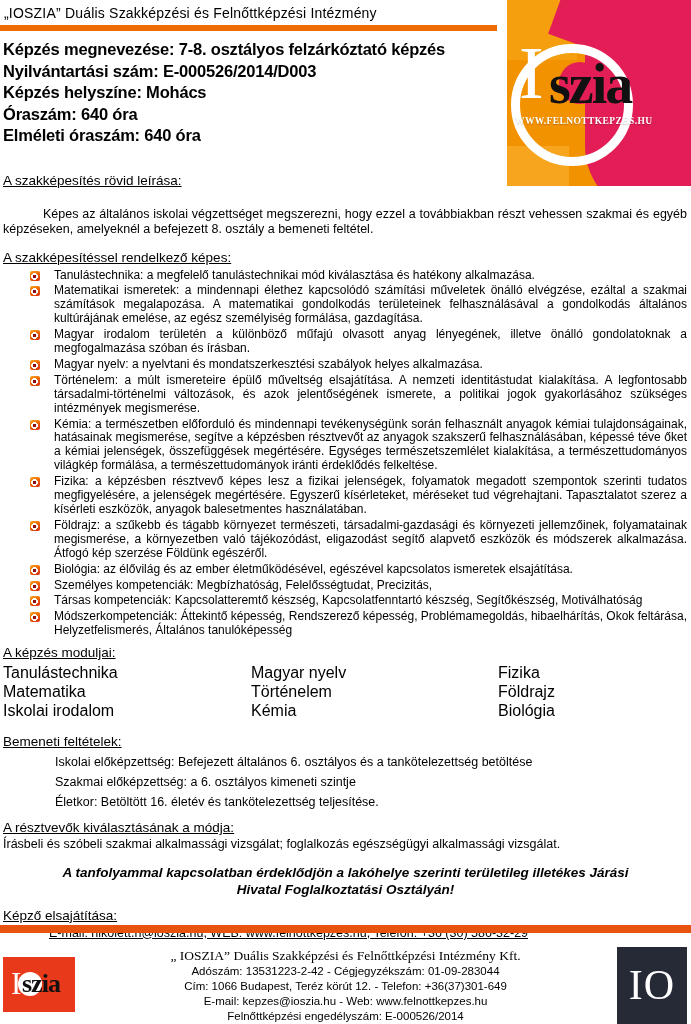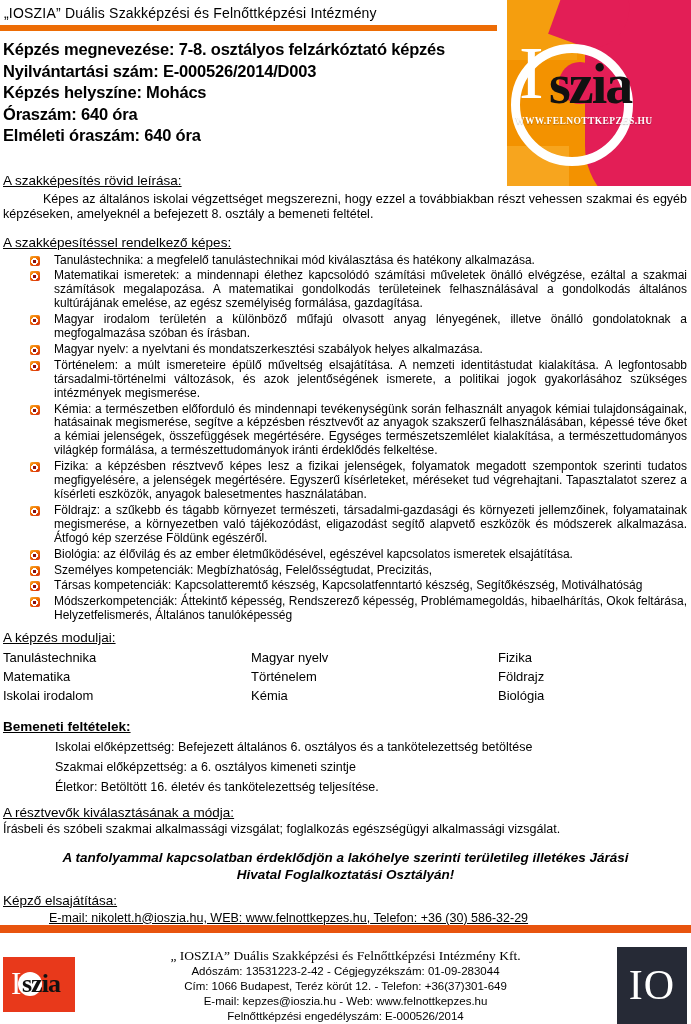--- a/index.html
+++ b/index.html
@@ -24,36 +24,36 @@
   .logo-i { position:absolute; left:12px; top:36px; font-family:"Liberation Serif", serif; font-size:74px; line-height:1; color:#fff; }
   .logo-szia { position:absolute; left:42px; top:56px; font-family:"Liberation Serif", serif; font-weight:bold; font-size:56px; line-height:1; color:#111; letter-spacing:-2px; }
   .logo-url { position:absolute; left:8px; top:116px; font-family:"Liberation Serif", serif; font-weight:bold; font-size:9.5px; color:#fff; letter-spacing:.4px; text-shadow:0 1px 1px rgba(0,0,0,.25); }
 
   
   .course-info { margin:8px 0 0 3px; font-size:16.5px; font-weight:bold; line-height:21.5px; letter-spacing:-.2px; }
 
   
   .sec-h { font-size:13.5px; text-decoration:underline; margin-left:3px; line-height:15px; }
   .desc-h { margin-top:26px; }
-  .desc-body { margin:4px 4px 0 3px; font-size:12.5px; line-height:15.5px; text-align:justify; text-indent:40px; }
+  .desc-body { margin:19px 4px 0 3px; font-size:12.5px; line-height:15.5px; text-align:justify; text-indent:40px; }
   .cap-h { margin-top:12px; }
   .bullets { margin:4px 4px 0 0; }
   .bullet { display:flex; gap:14px; padding-left:30px; margin-bottom:2px; }
   .bullet .ic {
     flex:0 0 10px; width:10px; height:10px; margin-top:2px; border-radius:2px;
     background:
       radial-gradient(circle at 45% 55%, #8c1010 0 1.6px, #ffffff 1.6px 3.4px, rgba(255,255,255,0) 3.4px),
       linear-gradient(150deg,#F9A825 0%,#EF6C00 45%,#D62B10 100%);
   }
   .bullet .tx { flex:1; font-size:12px; line-height:13.9px; text-align:justify; }
 
   .mod-h { margin-top:7px; }
-  .mod-grid { display:grid; grid-template-columns:248px 247px 1fr; margin:3px 0 0 3px; font-size:13px; line-height:19px; }
-
-  .entry-h { margin-top:14px;font-weight:bold; }
+  .mod-grid { display:grid; grid-template-columns:248px 247px 1fr; margin:3px 0 0 3px; font-size:16px; line-height:19px; }
+
+  .entry-h { margin-top:14px; }
   .entry-lines { margin-top:3px; }
   .entry-lines div { padding-left:55px; font-size:12.5px; line-height:20px; }
 
   .sel-h { margin-top:8px; }
   .sel-body { margin:2px 3px 0; font-size:12.5px; line-height:15.5px; }
 
   .notice { margin:11px auto 0; width:600px; text-align:center; font-weight:bold; font-style:italic; font-size:13.5px; line-height:17.5px; }
 
   .contact-h { margin-top:9px; }
   .contact-line { margin-top:3px; padding-left:49px; font-size:12.5px; line-height:15.5px;text-decoration:underline; }

